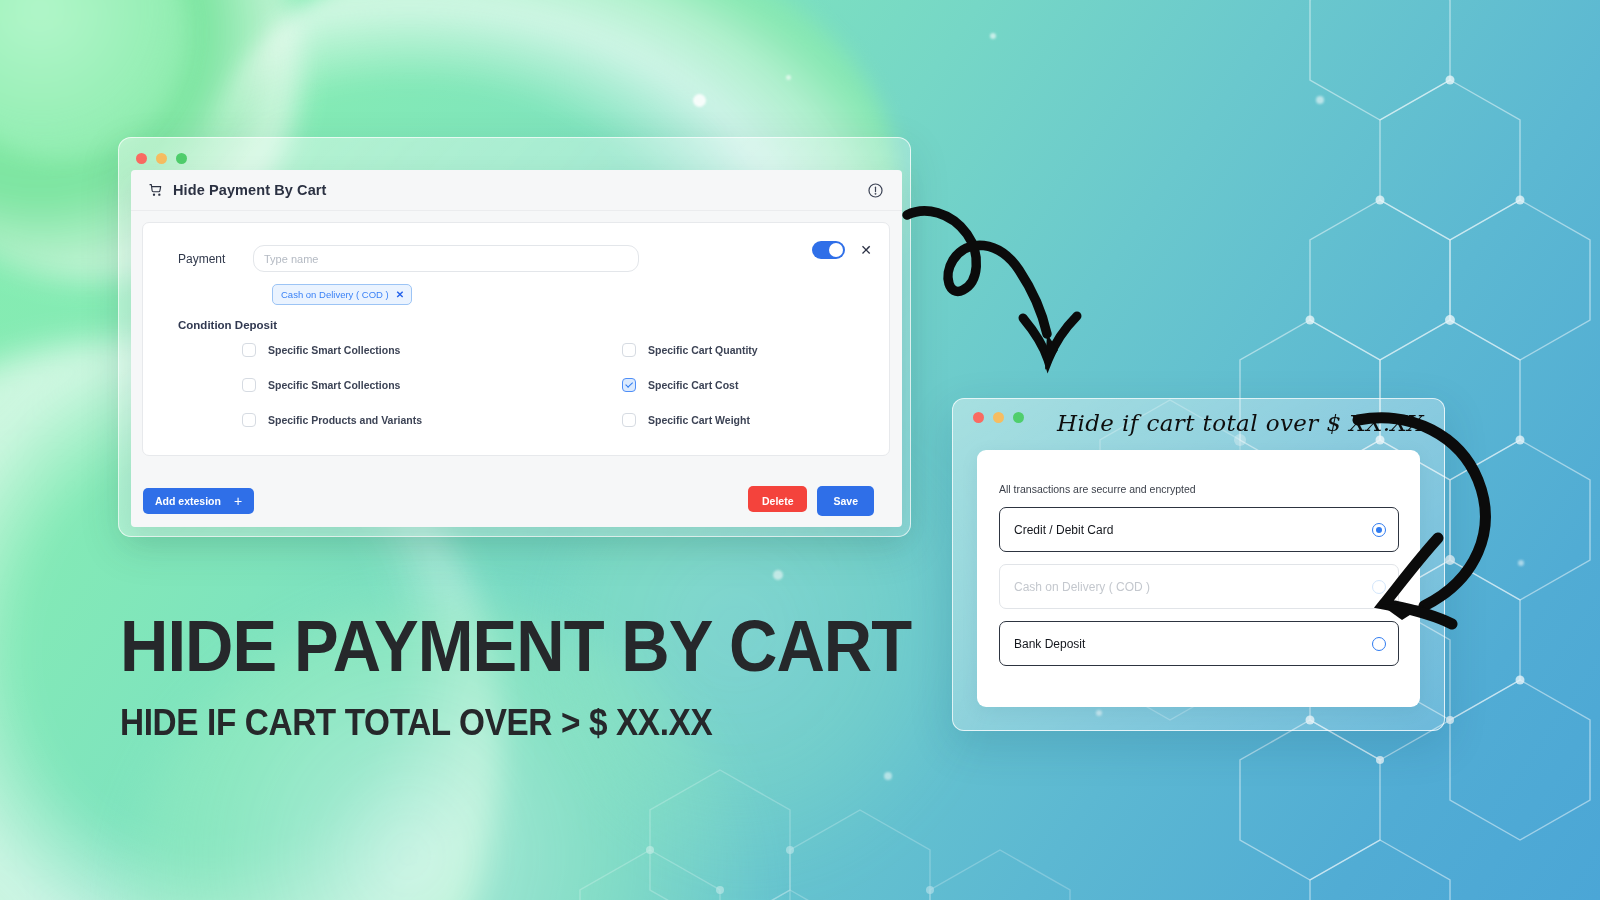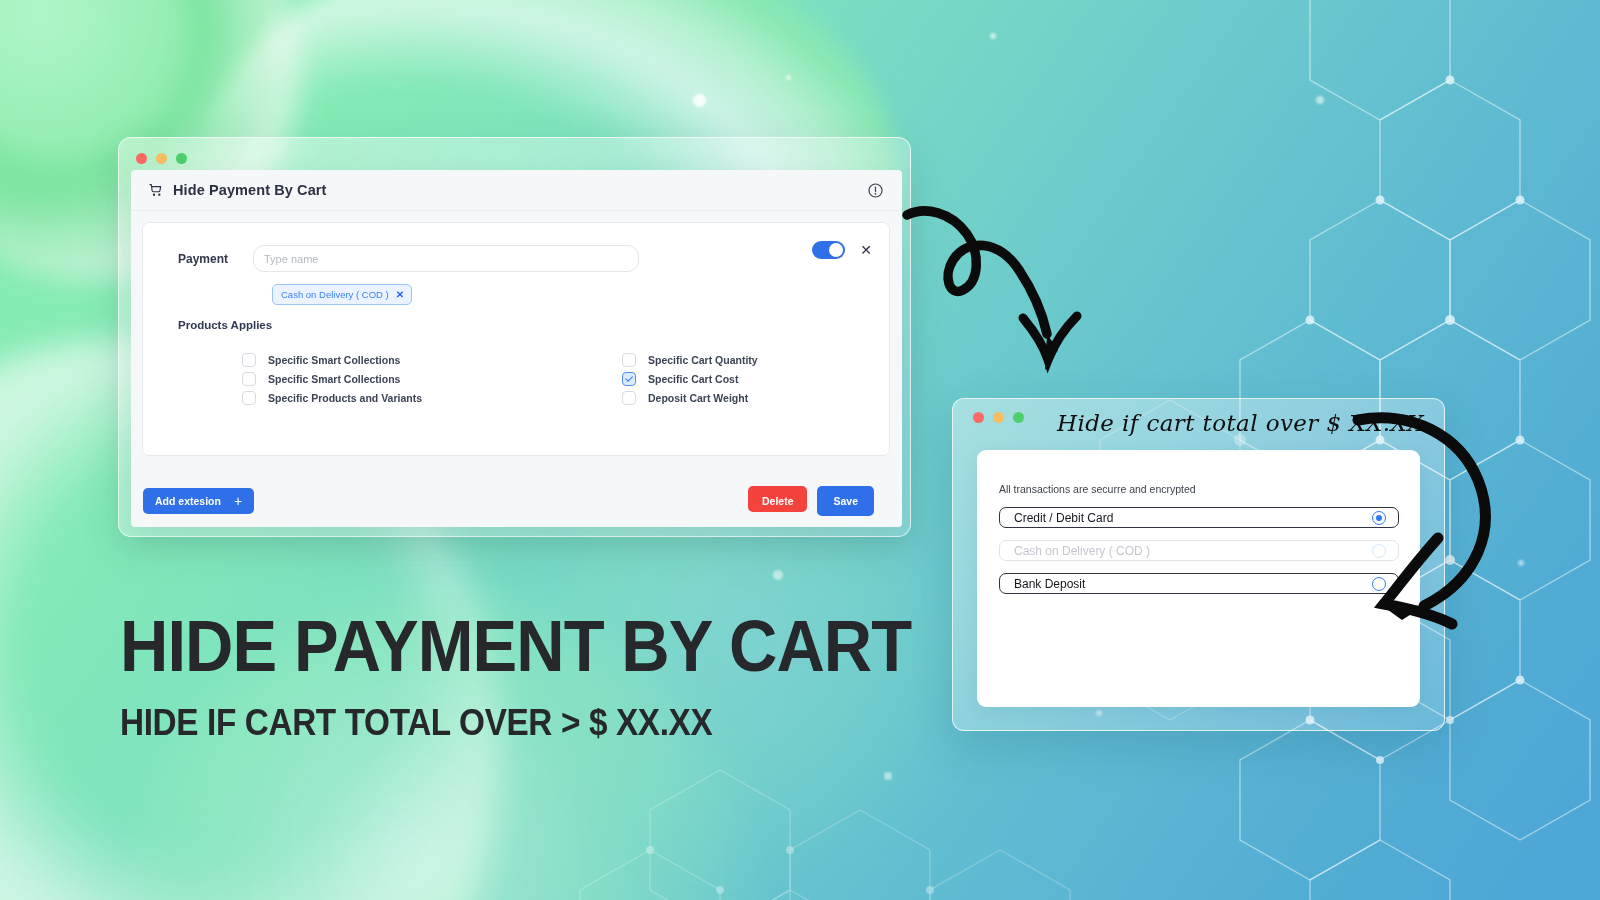--- a/index.html
+++ b/index.html
@@ -93,21 +93,21 @@
     margin: 11px 12px 0 11px;
     background: #fff;
     border: 1px solid #e7e9ec;
     border-radius: 7px;
     height: 234px;
     position: relative;
     padding: 22px 20px 0 35px;
   }
 
   .row-payment { display: flex; align-items: center; }
-  .lbl-payment { font-size: 12px; font-weight: bold; color: #30384b; width: 75px; }
+  .lbl-payment { font-size: 12px; font-weight: normal; color: #30384b; width: 75px; }
   .type-input {
     width: 386px; height: 27px;
     border: 1px solid #e3e6ea; border-radius: 11px;
     background: #fff; font-size: 11px; color: #aab1bb;
     padding: 0 10px; outline: none;
     font-family: "Liberation Sans", sans-serif;
   }
   .type-input::placeholder { color: #b4bac3; }
 
   .chip {
@@ -119,23 +119,23 @@
     padding: 4px 7px 4px 8px;
     font-size: 9.5px; color: #3b82f6; font-weight: 500;
   }
   .chip-x { font-size: 10px; font-weight: bold; color: #2563eb; cursor: pointer; line-height: 1; }
 
   .cond-title {
     margin: 14px 0 0 0; font-size: 11.5px; font-weight: bold; color: #303850;
   }
 
   .cond-grid {
-    margin: 22px 0 0 64px;
+    margin: 12px 0 0 64px;
     display: grid; grid-template-columns: 380px 1fr;
-    row-gap: 5px;
+    row-gap: 21px;
   }
   .cond-item { display: flex; align-items: center; gap: 12px; }
   .cbox {
     width: 14px; height: 14px; border-radius: 4px;
     border: 1px solid #d6dbe2; background: #fff;
     display: flex; align-items: center; justify-content: center;
     flex: 0 0 auto;
   }
   .cbox.checked { border-color: #4f8ff7; background: #dbeafe; }
   .cbox.checked::after {
@@ -185,21 +185,21 @@
   }
   .pay-card {
     position: absolute; left: 24px; top: 51px; width: 443px; height: 257px;
     background: #fff; border-radius: 9px;
     box-shadow: 0 4px 18px rgba(10,60,90,.08);
     padding: 24px 21px 0 22px;
   }
   .pay-title { font-size: 19.5px; font-weight: bold; color: #111318; letter-spacing: -.1px; }
   .pay-sub { margin-top: 9px; font-size: 10.5px; color: #3a3f49; }
   .pay-opt {
-    margin-top: 12px; height: 21px; border-radius: 7px;
+    margin-top: 12px; height: 45px; border-radius: 7px;
     border: 1.2px solid #2d3440; background: #fff;
     display: flex; align-items: center; padding: 0 12px 0 14px;
     font-size: 12px; color: #14171d; cursor: pointer;
   }
   .pay-opt.disabled { border-color: #e1e4e8; color: #c4c8ce; cursor: default; }
   .pay-opt .radio {
     margin-left: auto; width: 14px; height: 14px; border-radius: 50%;
     border: 1.6px solid #2f7bf0; flex: 0 0 auto;
     display: flex; align-items: center; justify-content: center;
   }
@@ -345,21 +345,21 @@
     <div class="row-payment">
       <div class="lbl-payment">Payment</div>
       <input class="type-input" type="text" placeholder="Type name" style="">
     </div>
 
     <div class="chip">
       <span>Cash on Delivery ( COD )</span>
       <span class="chip-x">✕</span>
     </div>
 
-    <div class="cond-title">Products Applies</div>
+    <div class="cond-title">Condition Deposit</div>
 
     <div class="cond-grid">
       <div class="cond-item">
         <span class="cbox"></span>
         <span class="cond-label">Specific Smart Collections</span>
       </div>
       <div class="cond-item">
         <span class="cbox"></span>
         <span class="cond-label">Specific Cart Quantity</span>
       </div>
@@ -370,21 +370,21 @@
       <div class="cond-item">
         <span class="cbox checked"></span>
         <span class="cond-label">Specific Cart Cost</span>
       </div>
       <div class="cond-item">
         <span class="cbox"></span>
         <span class="cond-label">Specific Products and Variants</span>
       </div>
       <div class="cond-item">
         <span class="cbox"></span>
-        <span class="cond-label">Deposit Cart Weight</span>
+        <span class="cond-label">Specific Cart Weight</span>
       </div>
     </div>
   </div>
 
   <div class="foot">
     <button class="btn btn-add">
       <span>Add extesion</span>
       <span class="plus">+</span>
     </button>
     <div class="foot-right">

